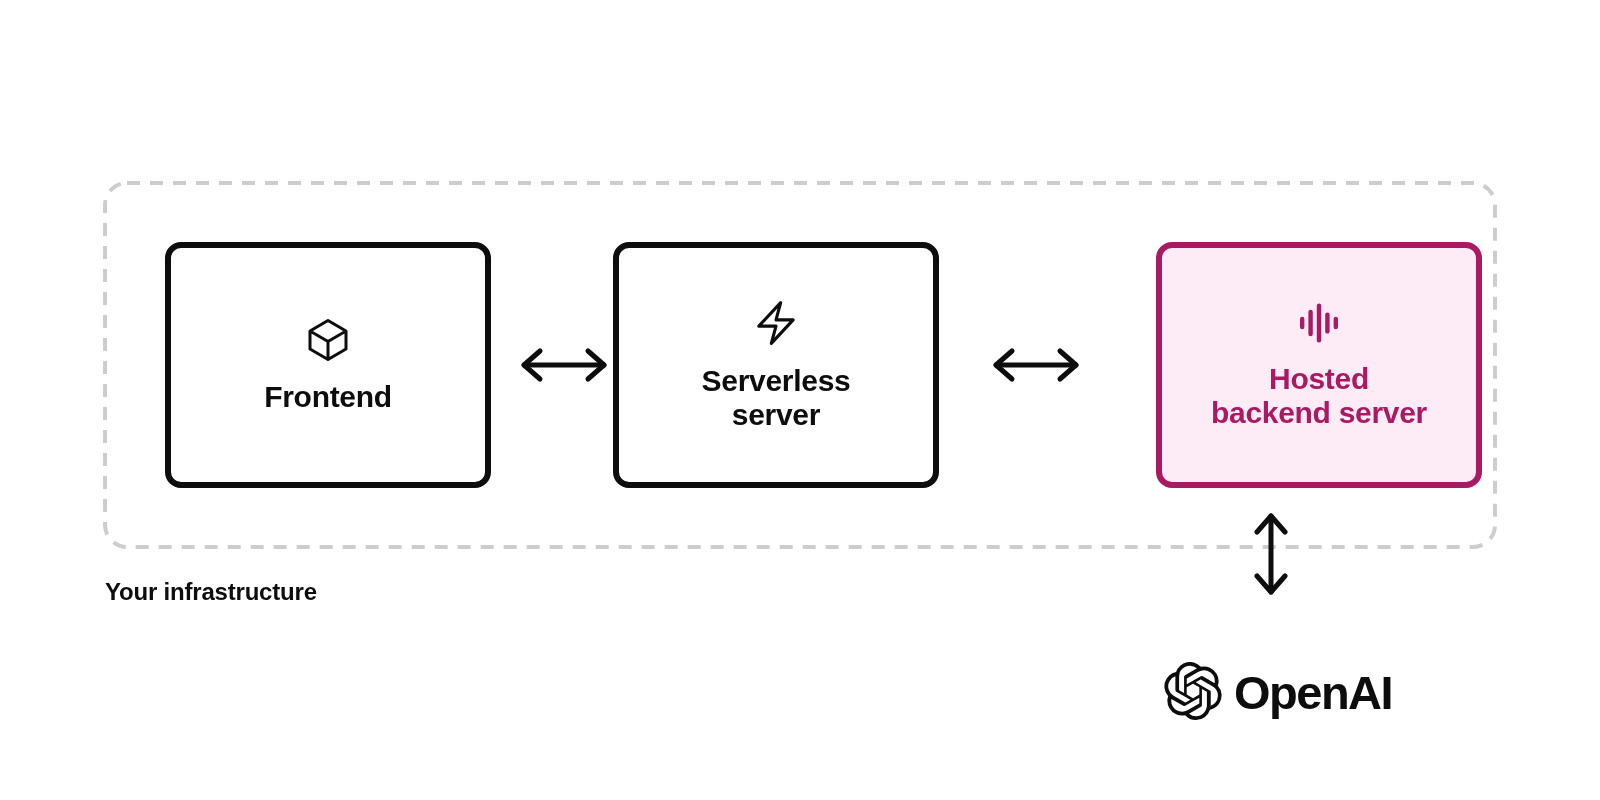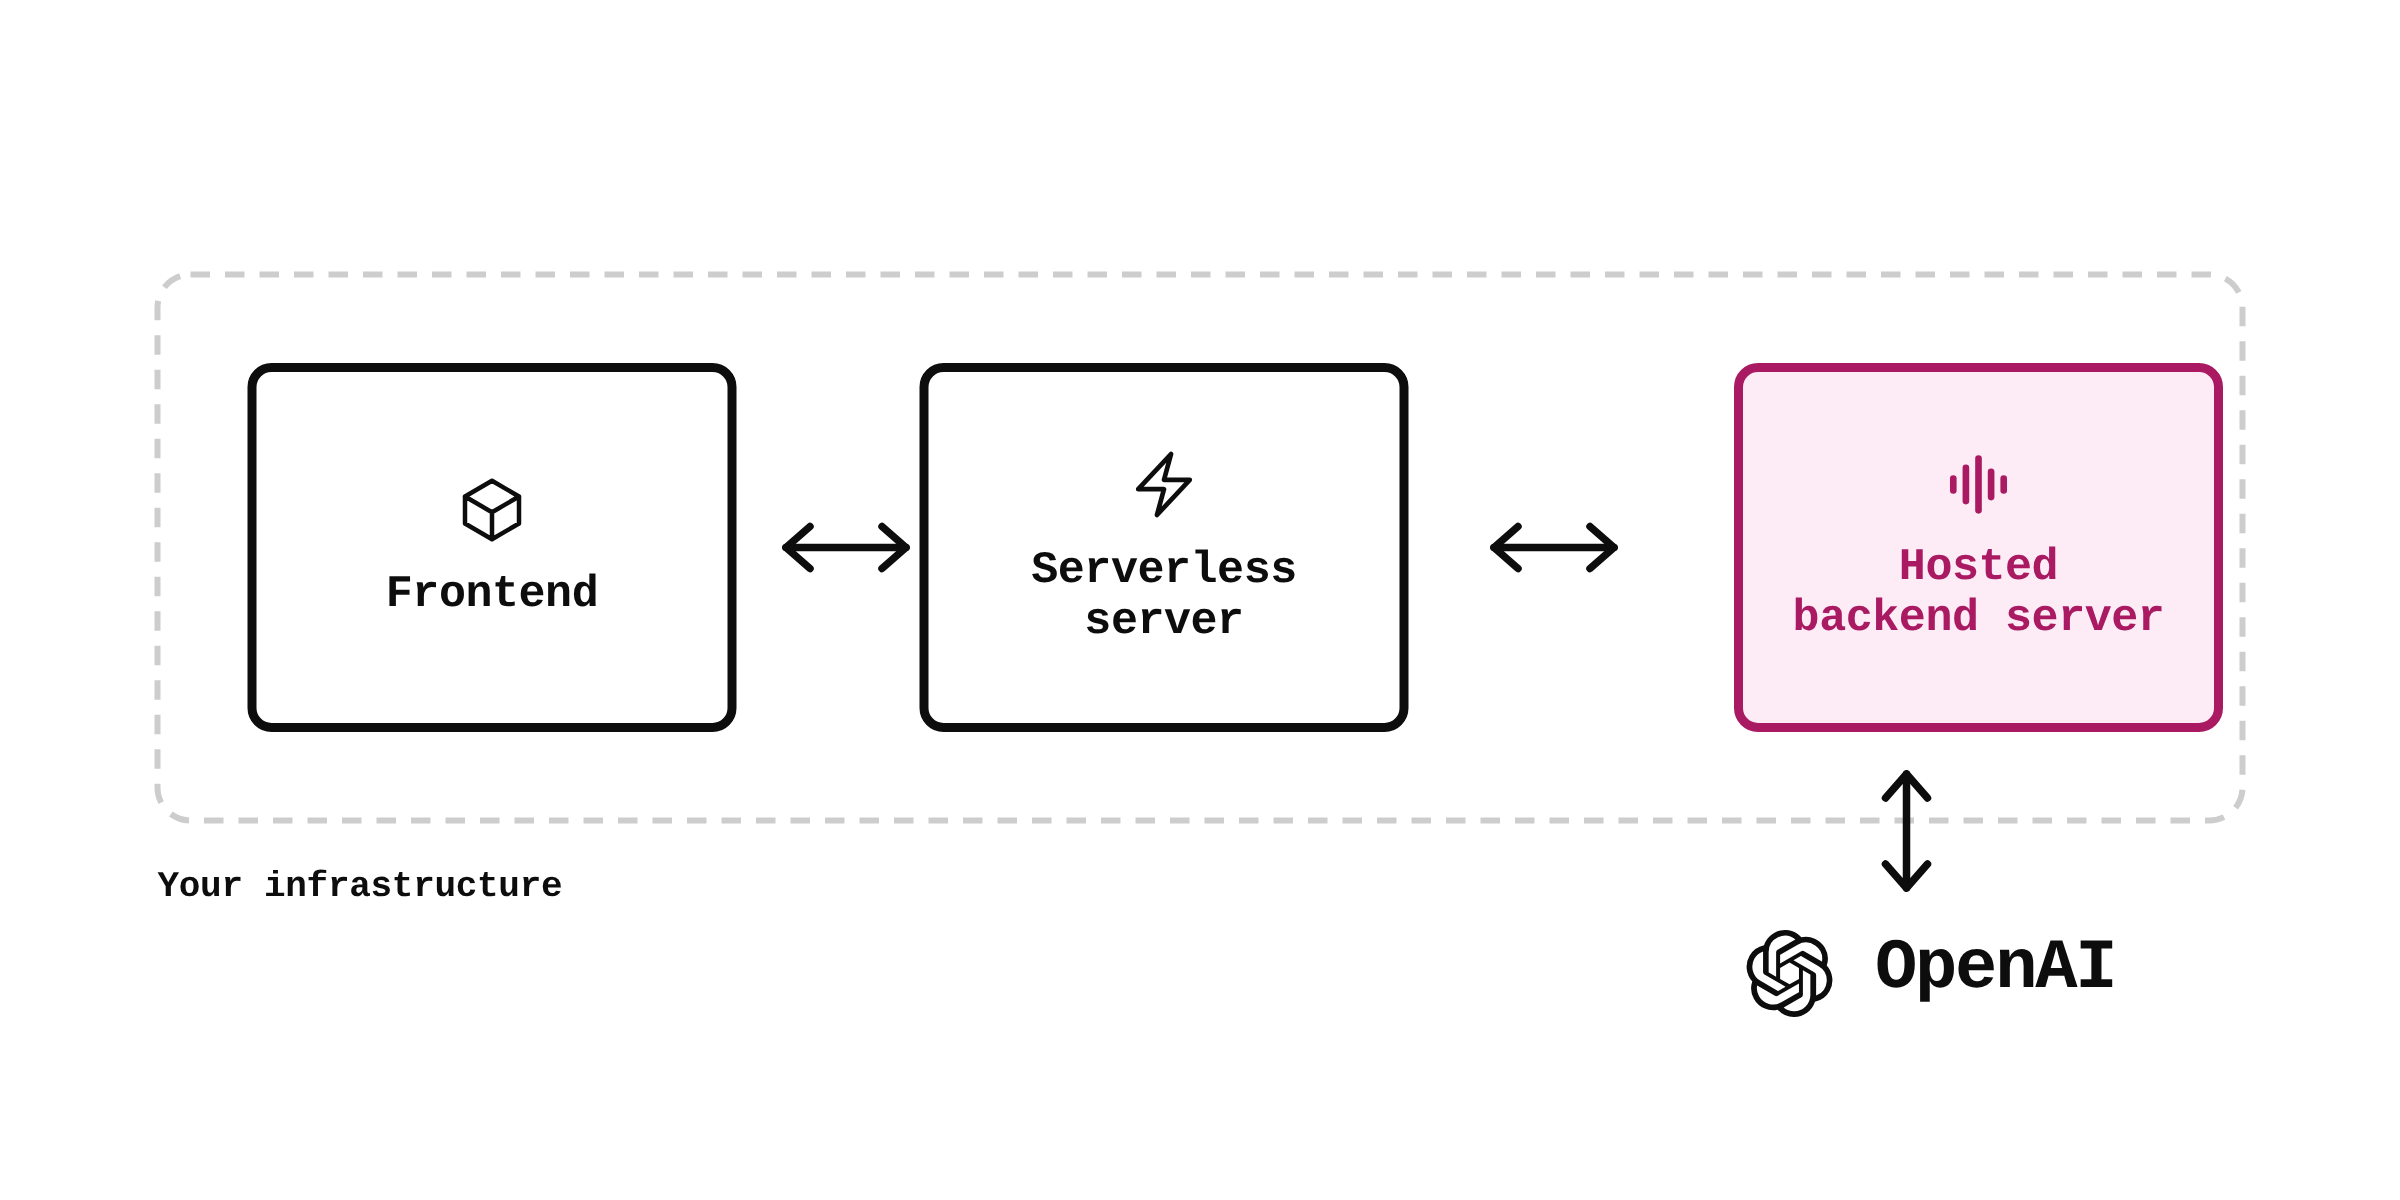--- a/index.html
+++ b/index.html
@@ -2,21 +2,21 @@
 <html style="--accent: #a91a63; --accent-bg: #fdebf5; --node-border: #0d0d0d; --text: #0d0d0d; --bg: #ffffff;"><head>
 <meta charset="utf-8">
 <style>
   * { margin: 0; padding: 0; box-sizing: border-box; }
   html, body { background: #ffffff; }
   .canvas {
     position: relative;
     width: 1572px;
     height: 800px;
     background: var(--bg, #ffffff);
-    font-family: Liberation Mono, monospace;
+    font-family: Liberation Sans, sans-serif;
     overflow: hidden;
   }
   .underlay {
     position: absolute;
     left: 0; top: 0;
   }
   .node {
     position: absolute;
     top: 242px;
     width: 326px;
@@ -54,25 +54,25 @@
     left: 105px;
     top: 578px;
     font-size: 24px;
     font-weight: 700;
     letter-spacing: -0.2px;
     color: var(--text, #0d0d0d);
   }
   .brand {
     position: absolute;
     left: 1164px;
-    top: 620px;
+    top: 658px;
     height: 62px;
     display: flex;
-    align-items: flex-start;
-    gap: 28px;
+    align-items: flex-end;
+    gap: 12px;
   }
   .brand .mark { line-height: 0; color: var(--text, #0d0d0d); }
   .wordmark {
     font-size: 47px;
     font-weight: 600;
     letter-spacing: -1.5px;
     color: var(--text, #0d0d0d);
   }
 </style>
 </head>

